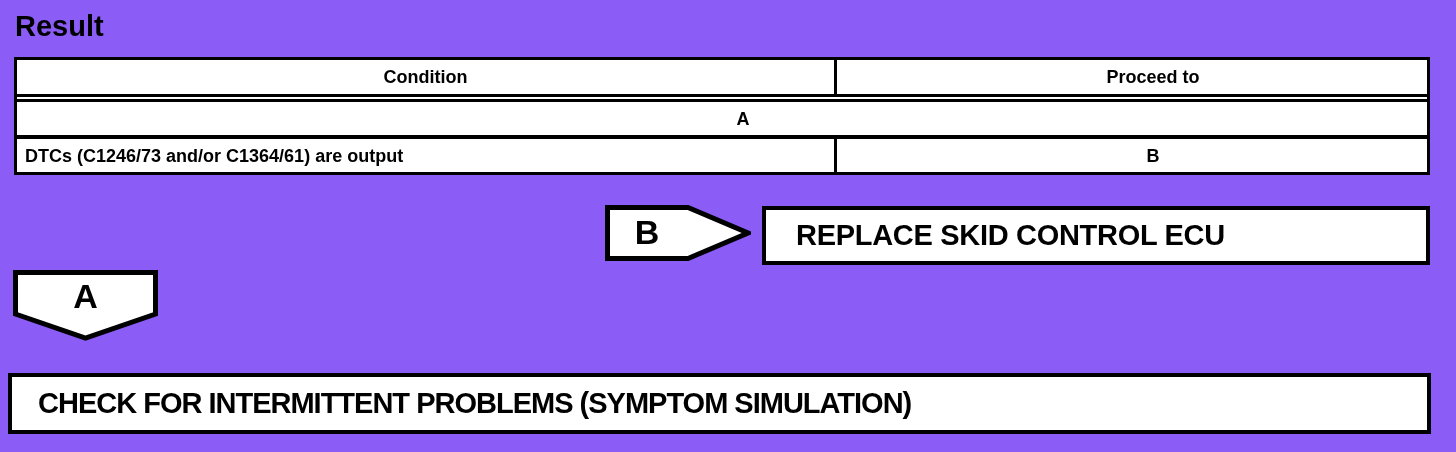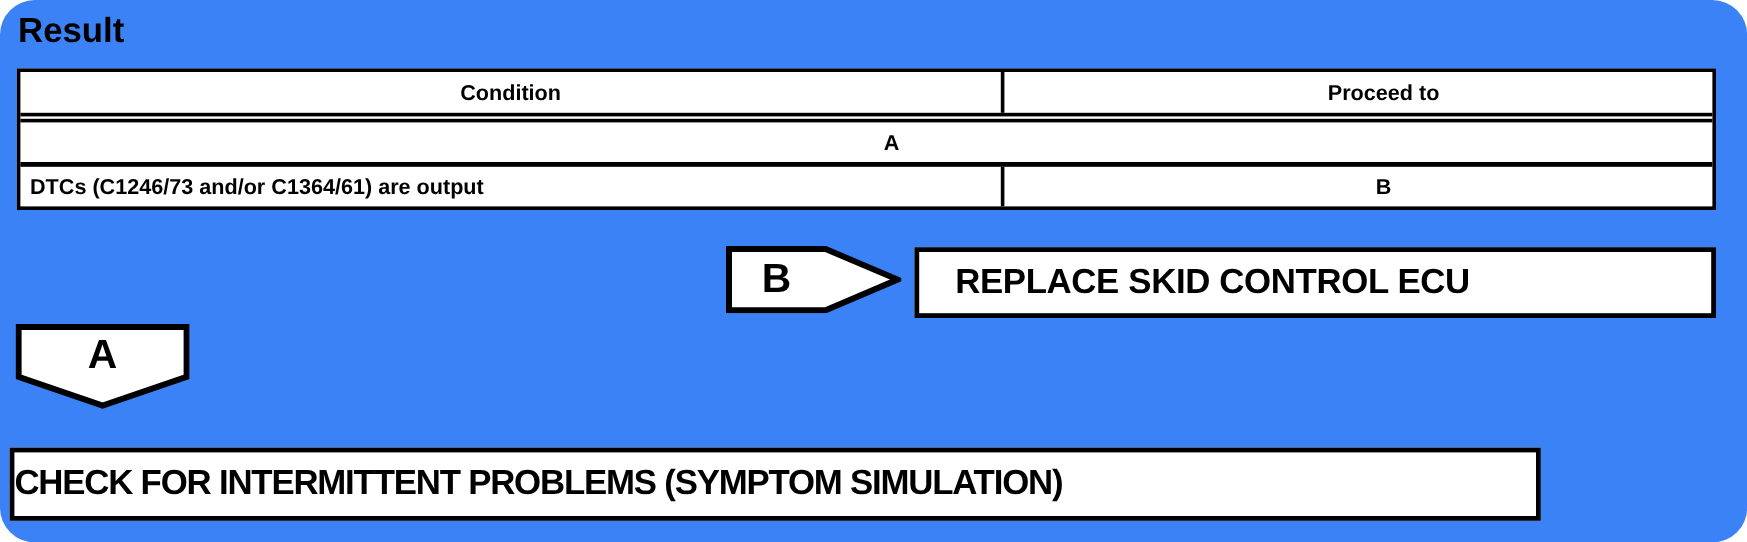--- a/index.html
+++ b/index.html
@@ -3,21 +3,21 @@
 <meta charset="utf-8">
 <style>
   * { margin: 0; padding: 0; box-sizing: border-box; }
   html, body {
     width: 1456px; height: 452px;
     background: #ffffff;
     font-family: "Liberation Sans", sans-serif;
     color: #000000;
     overflow: hidden;
   }
-  .stage { position: relative; width: 1456px; height: 452px; background: #3b82f6; border-radius: 29px; }
+  .stage { position: relative; width: 1456px; height: 452px; background: #8b5cf6; }
 
   .heading {
     position: absolute; left: 15px; top: 10px;
     font-size: 29px; font-weight: bold; letter-spacing: 0px;
   }
 
   
   .dtable {
     position: absolute; left: 14px; top: 57px; width: 1416px;
     border: 3px solid #000; background: #fff;
@@ -49,21 +49,21 @@
   .connector-a .label { left: 0; top: 2px; width: 145px; line-height: 48px; }
 
   .action-box {
     position: absolute; background: #fff;
     border: 4px solid #000;
     display: flex; align-items: center;
     font-size: 29px; font-weight: bold; line-height: 1;
     white-space: nowrap;
   }
   .action-b { left: 762px; top: 206px; width: 668px; height: 59px; padding-left: 30px; letter-spacing: -0.3px; }
-  .action-a { left: 8px; top: 373px; width: 1276px; height: 61px; padding-left: 0; letter-spacing: -1px; }
+  .action-a { left: 8px; top: 373px; width: 1423px; height: 61px; padding-left: 26px; letter-spacing: -1px; }
 </style>
 </head>
 <body>
 
 <div class="stage">
 
   <div class="heading">Result</div>
 
   <div class="dtable">
     <div class="hrow">

